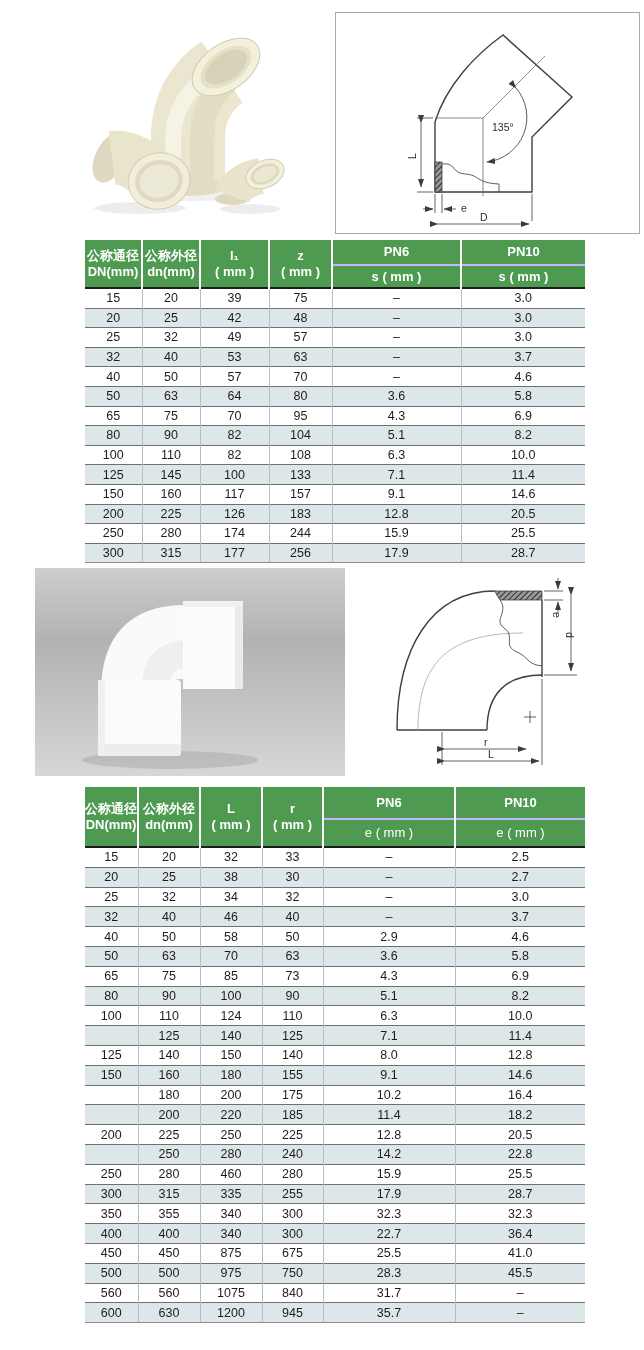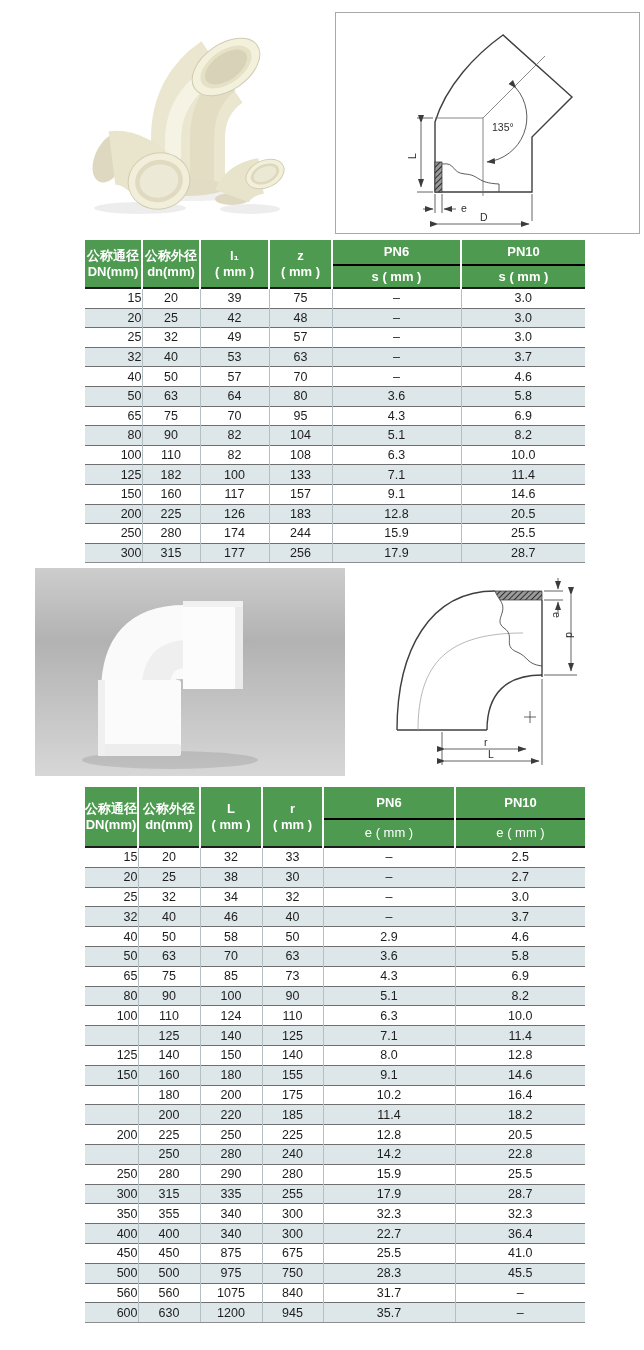--- a/index.html
+++ b/index.html
@@ -15,24 +15,24 @@
              background:linear-gradient(180deg,#cdcdcd 0%,#b2b2b2 35%,#c6c6c6 70%,#d7d7d7 100%);}
   .diagram90{position:absolute;left:390px;top:565px; width:250px;height:210px;background:#fff;}
   .table90  {position:absolute;left:85px; top:787px;}
 
   
   .spec-table{border-collapse:collapse;table-layout:fixed;width:500px;background:#fff;}
   .spec-table th{background:var(--green);color:#fff;font-size:13px;font-weight:bold;
                  line-height:1.2;padding:1px 0;}
   .spec-table thead th{border-left:2px solid #fff;}
   .spec-table thead tr:first-child th:first-child{border-left:none;}
-  .spec-table thead tr + tr th{border-top:2px solid #000000;}
+  .spec-table thead tr + tr th{border-top:2px solid #c4b5fd;}
   .spec-table td{text-align:center;font-size:12.5px;color:#1d1d1d;
                  border-top:1px solid #6f6f6f;border-left:1px solid #b4bfc3;padding:0;}
-  .spec-table td:first-child{border-left:none;text-align:right;}
+  .spec-table td:first-child{border-left:none;}
   .spec-table tbody tr:first-child td{border-top:2.5px solid #1c1c1c;}
   .spec-table tbody tr:nth-child(even){background:var(--stripe);}
   .spec-table tbody tr:last-child td{border-bottom:1px solid #8d8d8d;}
   .t45 .pn{height:22px;} .t45 .sub{height:19px;font-weight:bold;}
   .t45 td{height:18.6px;}
   .t90 .pn{height:29px;} .t90 .sub{height:24px;font-weight:normal;}
   .t90 td{height:18.8px;}
   .hdr2{display:block;}
   svg text{font-family:"Liberation Sans","DejaVu Sans",sans-serif;}
 </style>
@@ -221,21 +221,21 @@
         <tr>
           <td>100</td>
           <td>110</td>
           <td>82</td>
           <td>108</td>
           <td>6.3</td>
           <td>10.0</td>
         </tr>
         <tr>
           <td>125</td>
-          <td>182</td>
+          <td>145</td>
           <td>100</td>
           <td>133</td>
           <td>7.1</td>
           <td>11.4</td>
         </tr>
         <tr>
           <td>150</td>
           <td>160</td>
           <td>117</td>
           <td>157</td>
@@ -486,21 +486,21 @@
           <td></td>
           <td>250</td>
           <td>280</td>
           <td>240</td>
           <td>14.2</td>
           <td>22.8</td>
         </tr>
         <tr>
           <td>250</td>
           <td>280</td>
-          <td>290</td>
+          <td>460</td>
           <td>280</td>
           <td>15.9</td>
           <td>25.5</td>
         </tr>
         <tr>
           <td>300</td>
           <td>315</td>
           <td>335</td>
           <td>255</td>
           <td>17.9</td>

